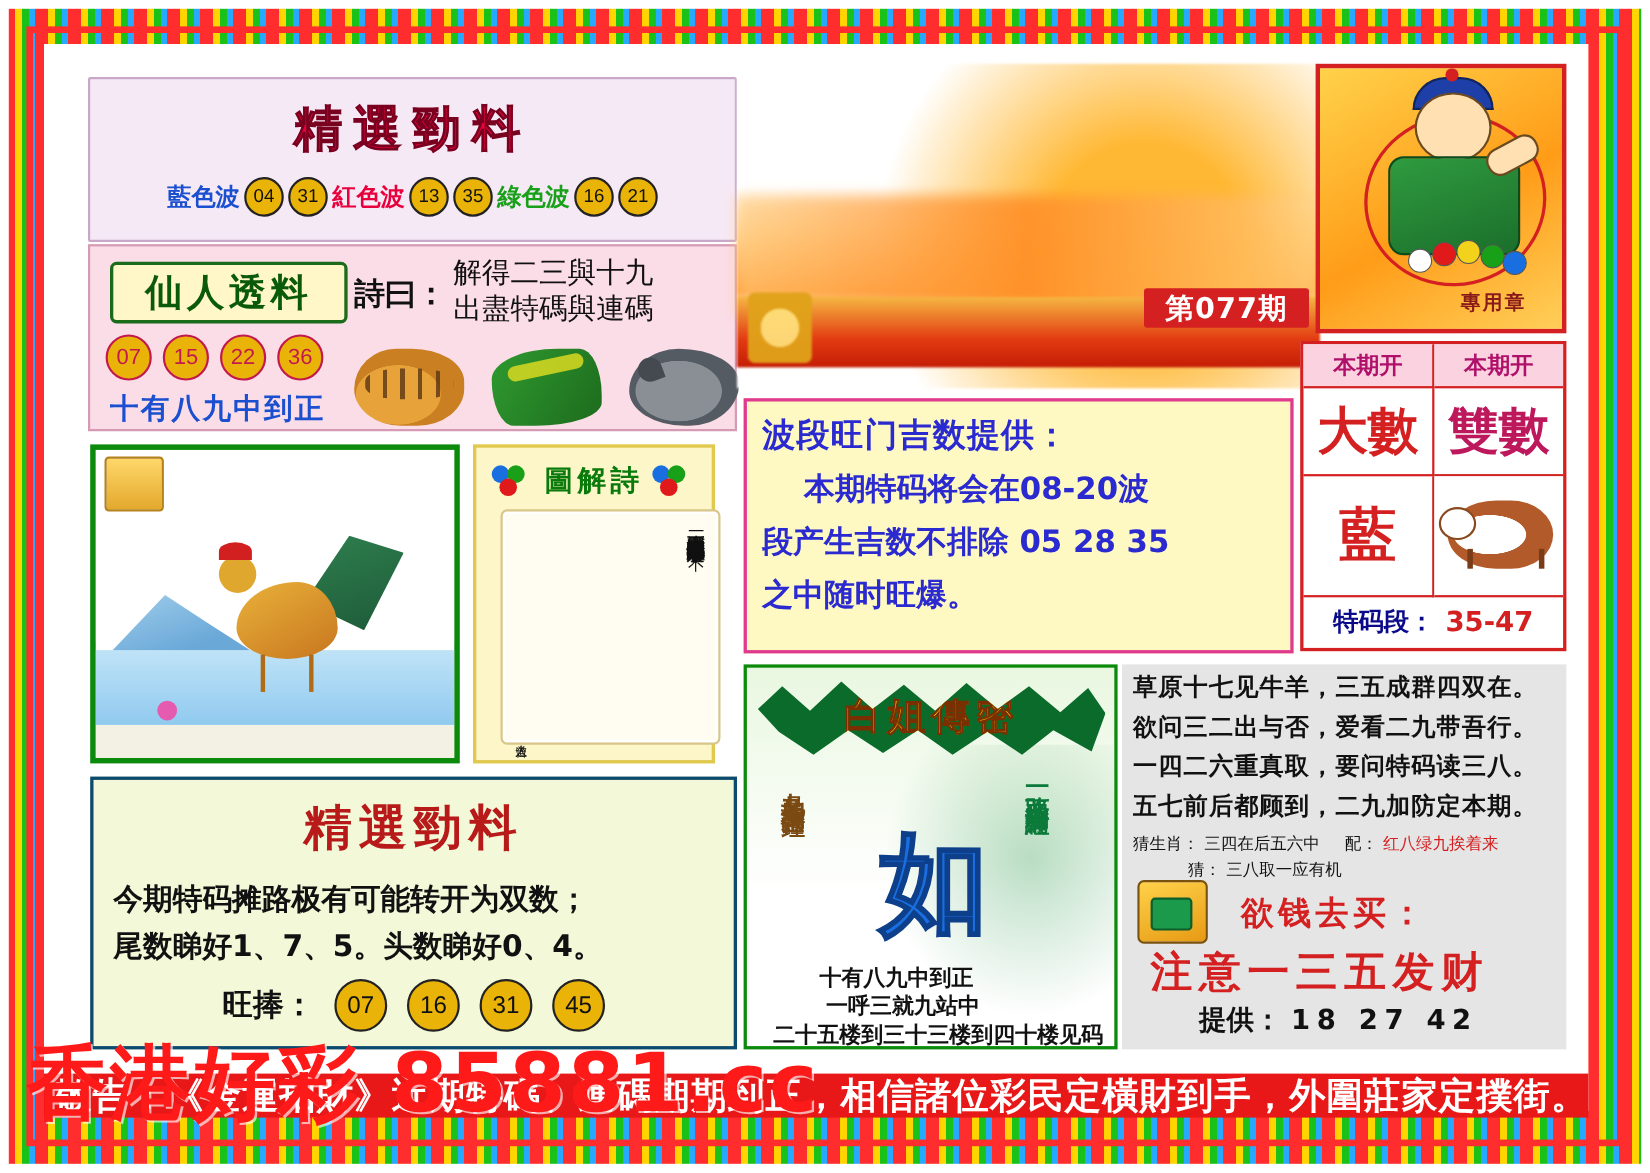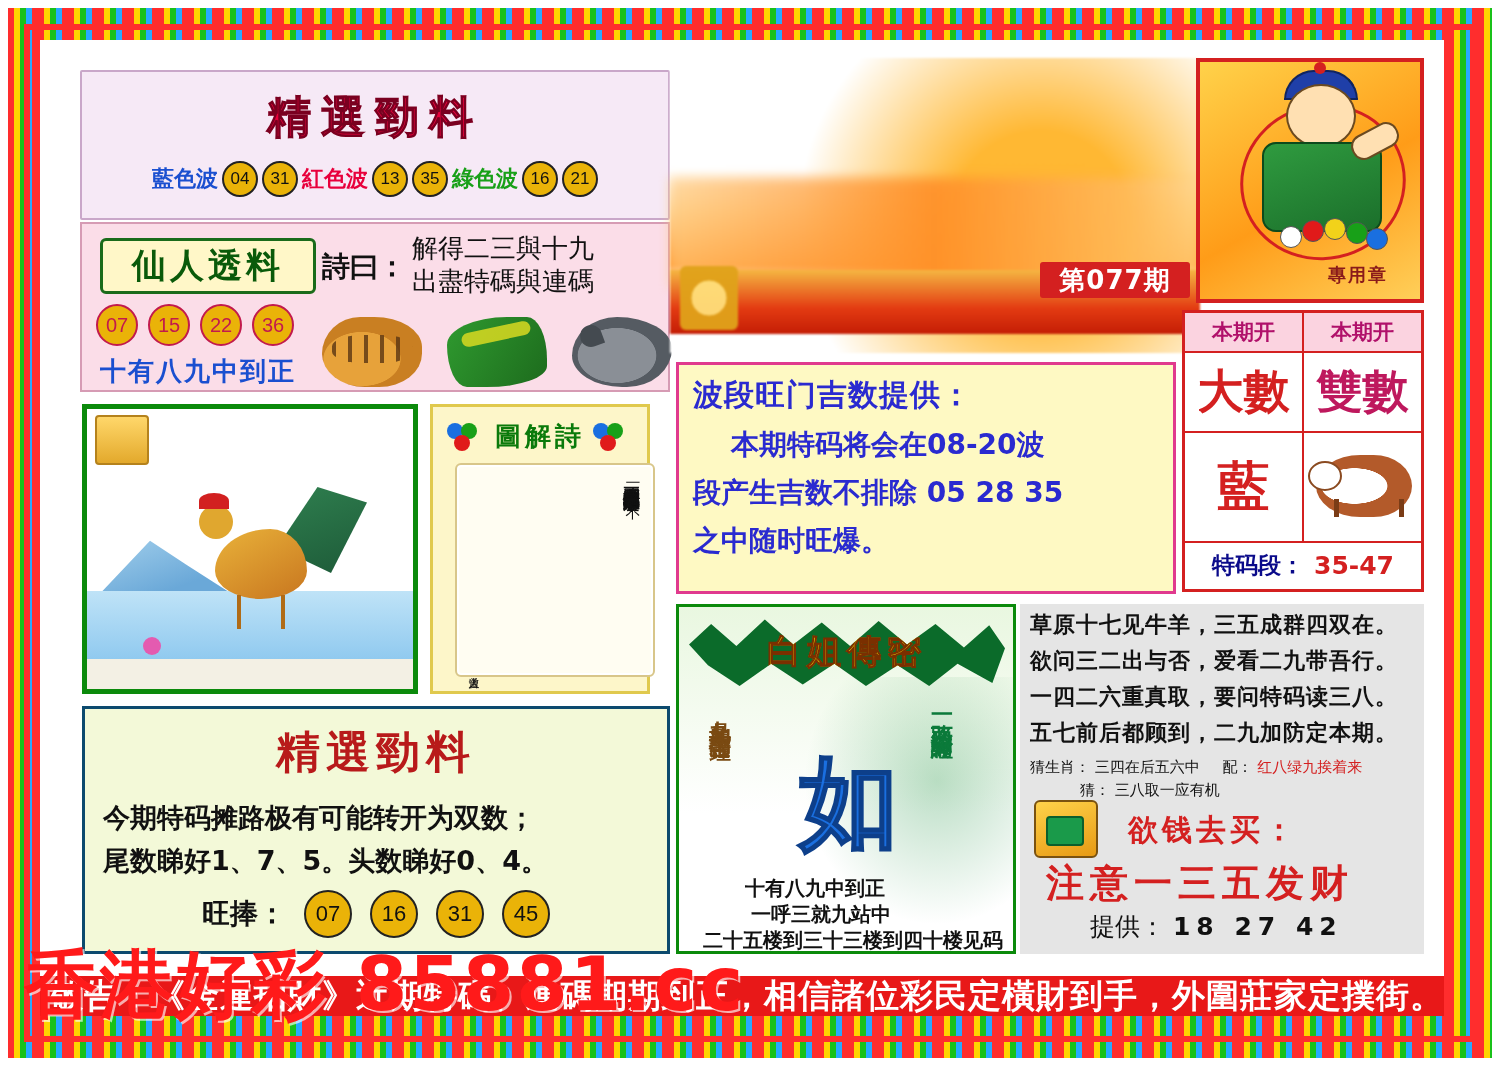--- a/index.html
+++ b/index.html
@@ -343,21 +343,21 @@
   }
   .money:after{content:"";position:absolute;left:10px;top:14px;width:34px;height:26px;
     background:#1a9a4a;border-radius:4px;border:2px solid #0c5e2c;}
   .poemright .want{
     position:absolute;left:108px;top:206px;font-size:30px;font-weight:bold;color:#d42020;letter-spacing:4px;
   }
   .poemright .big{
     position:absolute;left:26px;top:254px;font-size:38px;font-weight:bold;color:#d42020;letter-spacing:6px;
   }
   .poemright .prov{
-    position:absolute;left:70px;top:306px;font-size:25px;font-weight:normal;color:#111;text-align:center;
+    position:absolute;left:70px;top:306px;font-size:25px;font-weight:bold;color:#111;text-align:center;
   }
   .poemright .prov b{color:#111;letter-spacing:6px;}
 
   
   .marquee{
     position:absolute;left:40px;top:976px;width:1404px;height:40px;
     background:#e81818;display:flex;align-items:center;
     color:#fff;font-size:33px;font-weight:bold;white-space:nowrap;
     letter-spacing:1px;padding-left:10px;box-sizing:border-box;
   }

